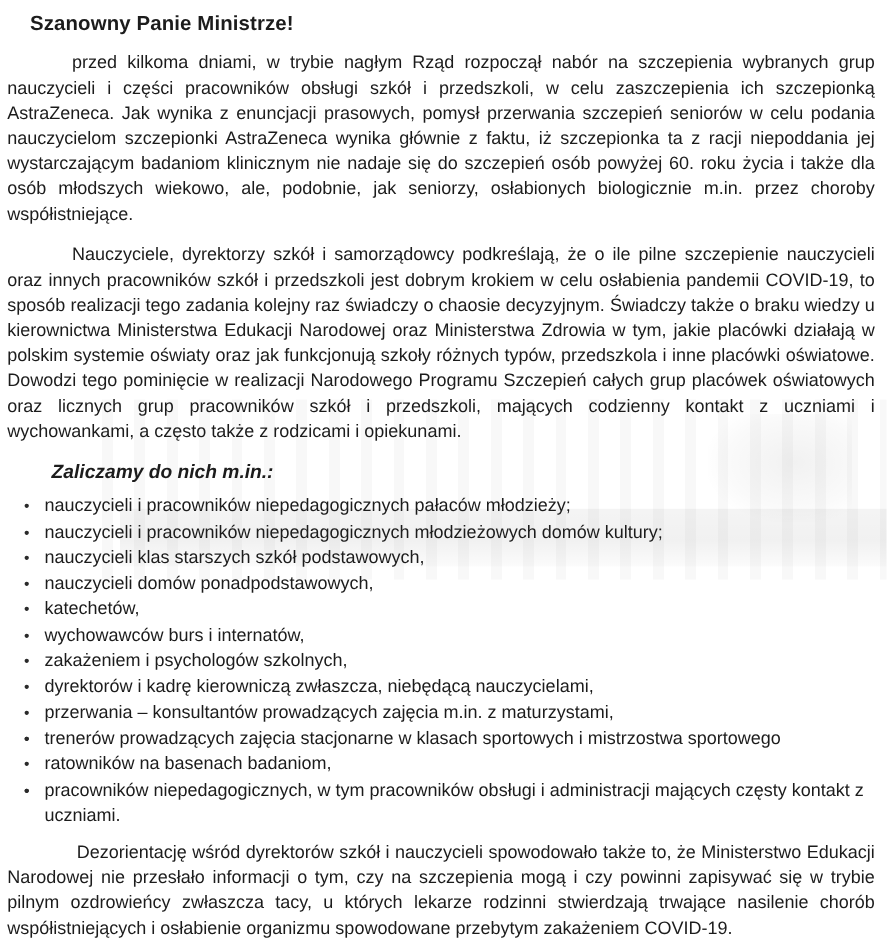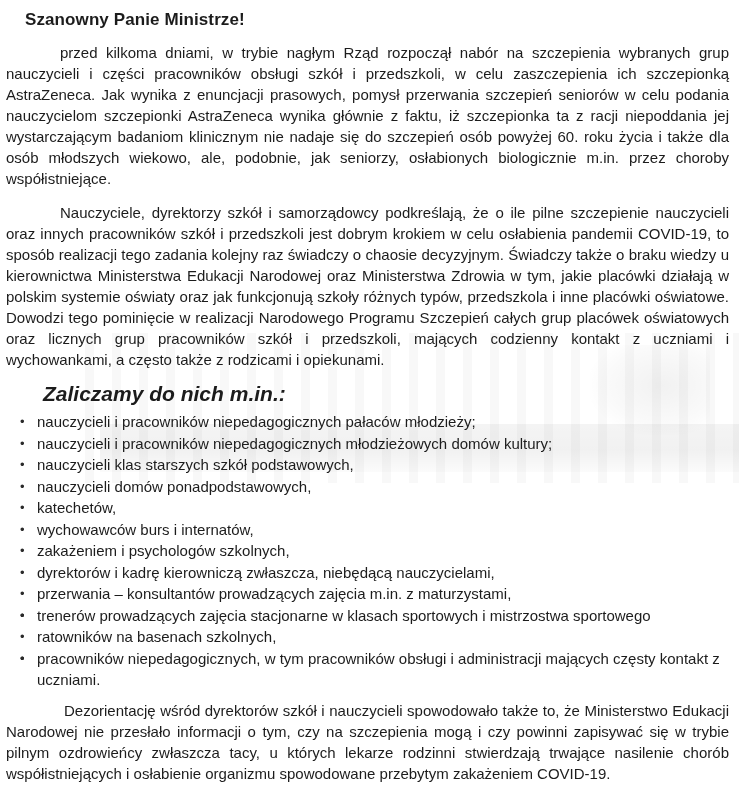--- a/index.html
+++ b/index.html
@@ -65,21 +65,21 @@
   }
   p.body-par {
     margin: 12px 0 13px 0;
     text-align: justify;
     text-indent: 54px;
     hyphens: auto;
   }
   .list-heading {
     font-weight: bold;
     font-style: italic;
-    font-size: 21px;
+    font-size: 16px;
     margin: 2px 0 7px 37px;
   }
   ul.doc-list {
     list-style: none;
     margin: 0 0 9px 0;
     padding: 0;
   }
   ul.doc-list li {
     position: relative;
     padding-left: 31px;
@@ -124,21 +124,21 @@
       <li><span class="dot">•</span><span>nauczycieli i pracowników niepedagogicznych młodzieżowych domów kultury;</span></li>
       <li><span class="dot">•</span><span>nauczycieli klas starszych szkół podstawowych,</span></li>
       <li><span class="dot">•</span><span>nauczycieli domów ponadpodstawowych,</span></li>
       <li><span class="dot">•</span><span>katechetów,</span></li>
       <li><span class="dot">•</span><span>wychowawców burs i internatów,</span></li>
       <li><span class="dot">•</span><span>zakażeniem i psychologów szkolnych,</span></li>
       <li><span class="dot">•</span><span>dyrektorów i kadrę kierowniczą zwłaszcza, niebędącą nauczycielami,</span></li>
       <li><span class="dot">•</span><span>przerwania – konsultantów prowadzących zajęcia m.in. z maturzystami,</span></li>
       <li><span class="dot">•</span></li>
       <li><span class="dot">•</span><span>trenerów prowadzących zajęcia stacjonarne w klasach sportowych i mistrzostwa sportowego</span></li>
-      <li><span class="dot">•</span><span>ratowników na basenach szkolnych,</span></li>
+      <li><span class="dot">•</span><span>ratowników na basenach badaniom,</span></li>
       <li><span class="dot">•</span></li>
       <li><span class="dot">•</span><span>pracowników niepedagogicznych, w tym pracowników obsługi i administracji mających częsty kontakt z uczniami.</span></li>
     </ul>
 
     <p class="closing">Dezorientację wśród dyrektorów szkół i nauczycieli spowodowało także to, że Ministerstwo Edukacji Narodowej nie przesłało informacji o tym, czy na szczepienia mogą i czy powinni zapisywać się w trybie pilnym ozdrowieńcy zwłaszcza tacy, u których lekarze rodzinni stwierdzają trwające nasilenie chorób współistniejących i osłabienie organizmu spowodowane przebytym zakażeniem COVID-19.</p>
 
   </div>
 </div>
 
 </body></html>

